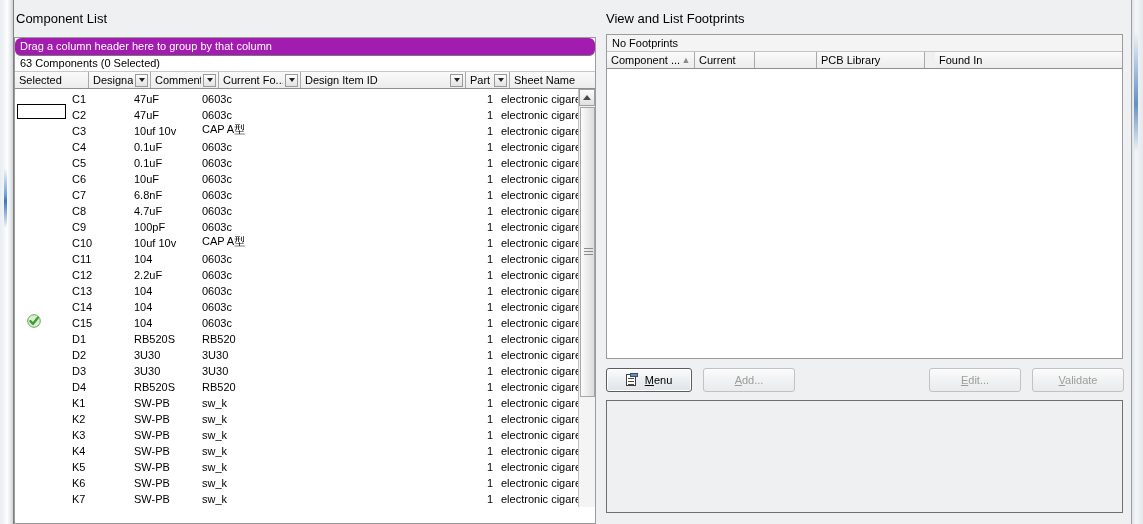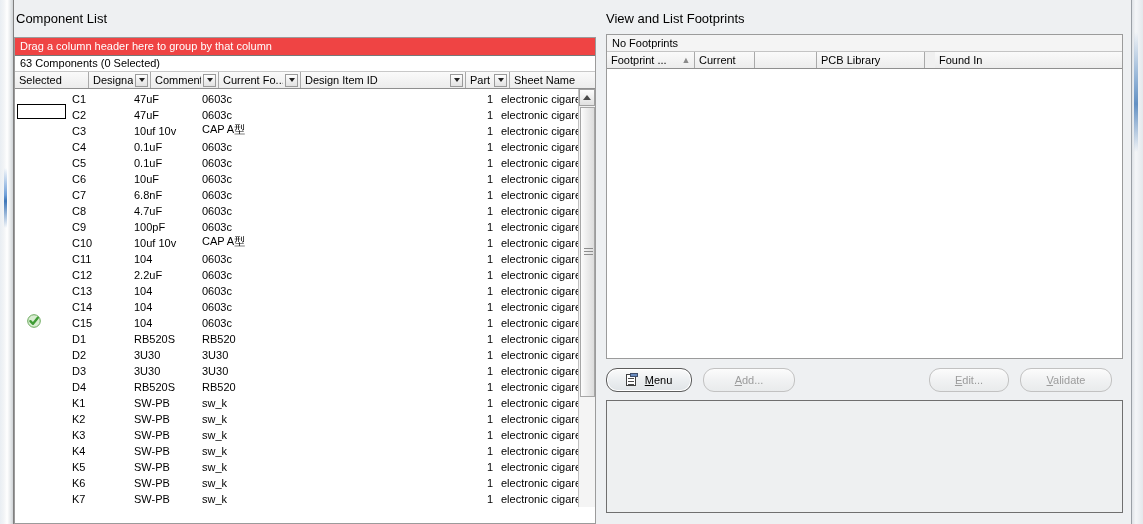--- a/index.html
+++ b/index.html
@@ -24,22 +24,22 @@
   .edge-right .accent{position:absolute;left:2px;top:32px;width:4px;height:120px;
     background:linear-gradient(to bottom,rgba(255,255,255,0) 0%,#7fa6d0 40%,#4a7fba 60%,rgba(255,255,255,0) 100%);
     opacity:.85;}
 
   
   .caption{position:absolute;font-size:13px;color:#000000;white-space:nowrap;}
 
   
   .complist{position:absolute;left:14px;top:37px;width:582px;height:487px;
     background:#fff;border:1px solid #9b9b9b;box-sizing:border-box;overflow:hidden;}
-  .dragbar{height:18px;background:#ef4444;border-bottom:1px solid #787878;
-    color:#fff;font-size:11px;padding:2px 0 0 5px;box-sizing:border-box;white-space:nowrap;}
+  .dragbar{height:18px;background:#a21caf;border-bottom:1px solid #787878;
+    color:#fff;font-size:11px;padding:2px 0 0 5px;box-sizing:border-box;white-space:nowrap;border-radius:6px;}
   .countbar{height:16px;background:#fff;border-bottom:1px solid #c8c8c8;
     font-size:11px;padding:1px 0 0 5px;box-sizing:border-box;white-space:nowrap;}
   .hdrrow{height:17px;background:#f0f0f0;border-bottom:1px solid #8f8f8f;
     display:flex;box-sizing:border-box;}
   .hcell{position:relative;display:flex;align-items:center;height:100%;
     border-right:1px solid #a9a9a9;box-sizing:border-box;padding-left:4px;
     background:linear-gradient(to bottom,#fafafa,#ececec);font-size:11px;
     white-space:nowrap;overflow:hidden;}
   .hcell .htxt{flex:1;overflow:hidden;text-overflow:clip;}
   .drop{width:13px;height:13px;margin:0 2px;flex:none;
@@ -82,21 +82,21 @@
     background:#fff;border:1px solid #9b9b9b;box-sizing:border-box;overflow:hidden;}
   .fp-nohdr{height:17px;background:#f4f4f4;border-bottom:1px solid #c4c4c4;
     padding:2px 0 0 5px;box-sizing:border-box;font-size:11px;}
   .fp-hdr{height:17px;display:flex;background:#f0f0f0;border-bottom:1px solid #8f8f8f;box-sizing:border-box;}
   .fp-body{background:#fff;height:100%;}
 
   .btnrow{position:absolute;left:606px;top:368px;width:517px;height:24px;display:flex;gap:11px;}
   .btn{height:24px;border:1px solid #9d9d9d;box-sizing:border-box;
     background:linear-gradient(to bottom,#fbfbfb,#eceff1 48%,#e0e4e7);
     display:flex;align-items:center;justify-content:center;gap:6px;
-    font-size:11px;color:#000;border-radius:11px;}
+    font-size:11px;color:#000;border-radius:3px;}
   .btn.dis{color:#9c9c9c;border-color:#c2c2c2;
     background:linear-gradient(to bottom,#fcfcfc,#f1f2f3 48%,#e9ebec);}
   .btn.primary{border:1px solid #5c5c5c;box-shadow:inset 0 0 0 1px #fff;}
   .btn .u{text-decoration:underline;}
   .menuicon{width:13px;height:14px;position:relative;flex:none;}
   .menuicon .pg{position:absolute;left:0;top:1px;width:10px;height:12px;
     background:#fff;border:1px solid #3f3f3f;box-sizing:border-box;}
   .menuicon .ln{position:absolute;left:2px;width:6px;height:1px;background:#4a4a4a;}
   .menuicon .hd{position:absolute;left:4px;top:0;width:8px;height:4px;
     background:#6a8cc0;border:1px solid #3f4f6b;box-sizing:border-box;}
@@ -424,21 +424,21 @@
           </div>
         </div>
       </div>
     </div>
   </div>
 
   <div class="fpbox">
     <div class="fp-nohdr">No Footprints</div>
     <div class="fp-hdr" id="fp-head">
         <div class="hcell" style="width: 88px; flex: 0 0 auto;">
-          <span class="htxt">Footprint ...</span>
+          <span class="htxt">Component ...</span>
           <span class="sortasc">▲</span>
         </div>
         <div class="hcell" style="width: 60px; flex: 0 0 auto;">
           <span class="htxt">Current</span>
         </div>
         <div class="hcell" style="width: 62px; flex: 0 0 auto;">
           <span class="htxt"></span>
         </div>
         <div class="hcell" style="width: 108px; flex: 0 0 auto;">
           <span class="htxt">PCB Library</span>
@@ -460,21 +460,21 @@
           <span class="ln" style="top:11px"></span>
         </span>
         <span><span class="u">M</span>enu</span>
       </div>
       <div class="btn dis" style="width: 92px; flex: 0 0 auto;">
         <span><span class="u">A</span>dd...</span>
       </div>
       <div class="btn dis" style="width: 112px; flex: 0 0 auto; margin-top: 36px;">
         <span><span class="u">R</span>emove</span>
       </div>
-      <div class="btn dis" style="width: 80px; flex: 0 0 auto;">
+      <div class="btn dis" style="width: 92px; flex: 0 0 auto;">
         <span><span class="u">E</span>dit...</span>
       </div>
       <div class="btn dis" style="width: 92px; flex: 0 0 auto;">
         <span><span class="u">V</span>alidate</span>
       </div>
     </div>
 
   <div class="lowbox"></div>
 
 </div>

